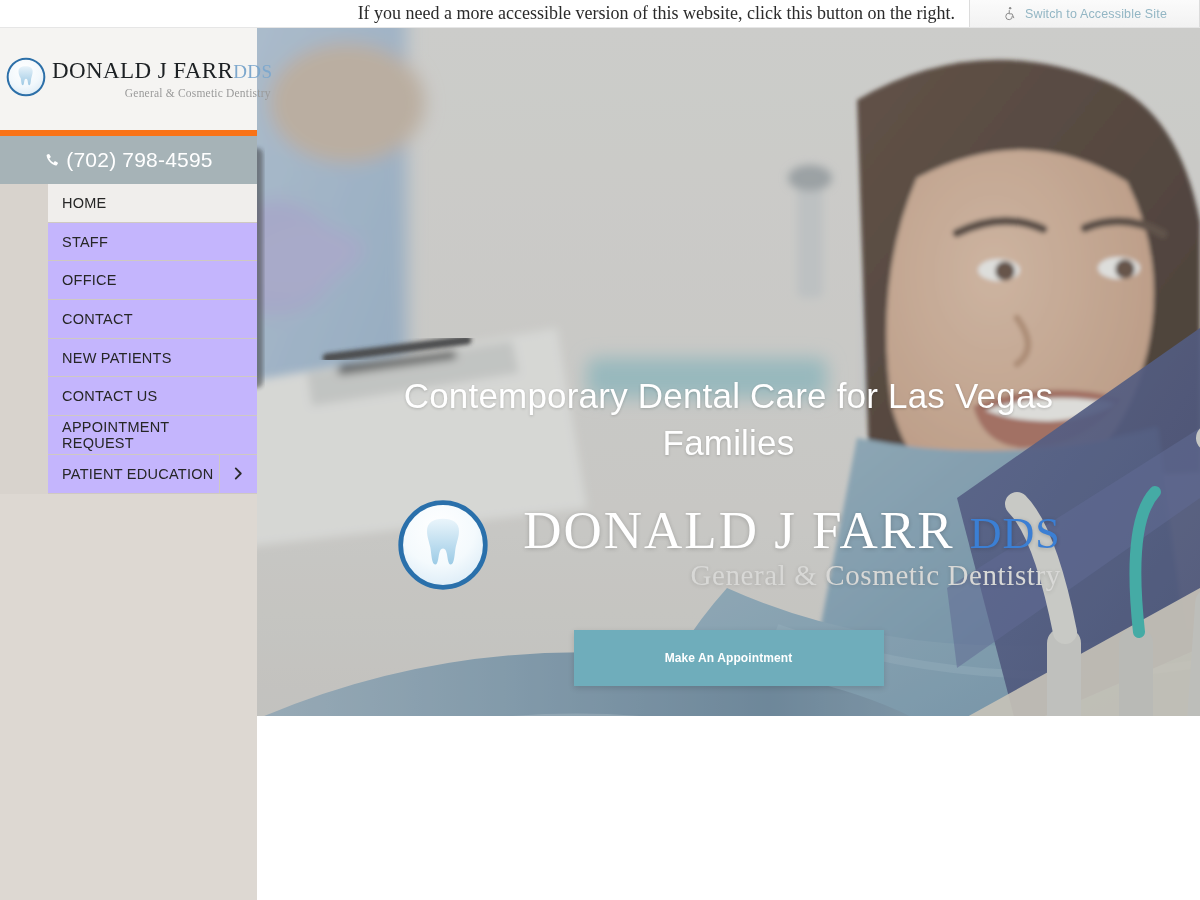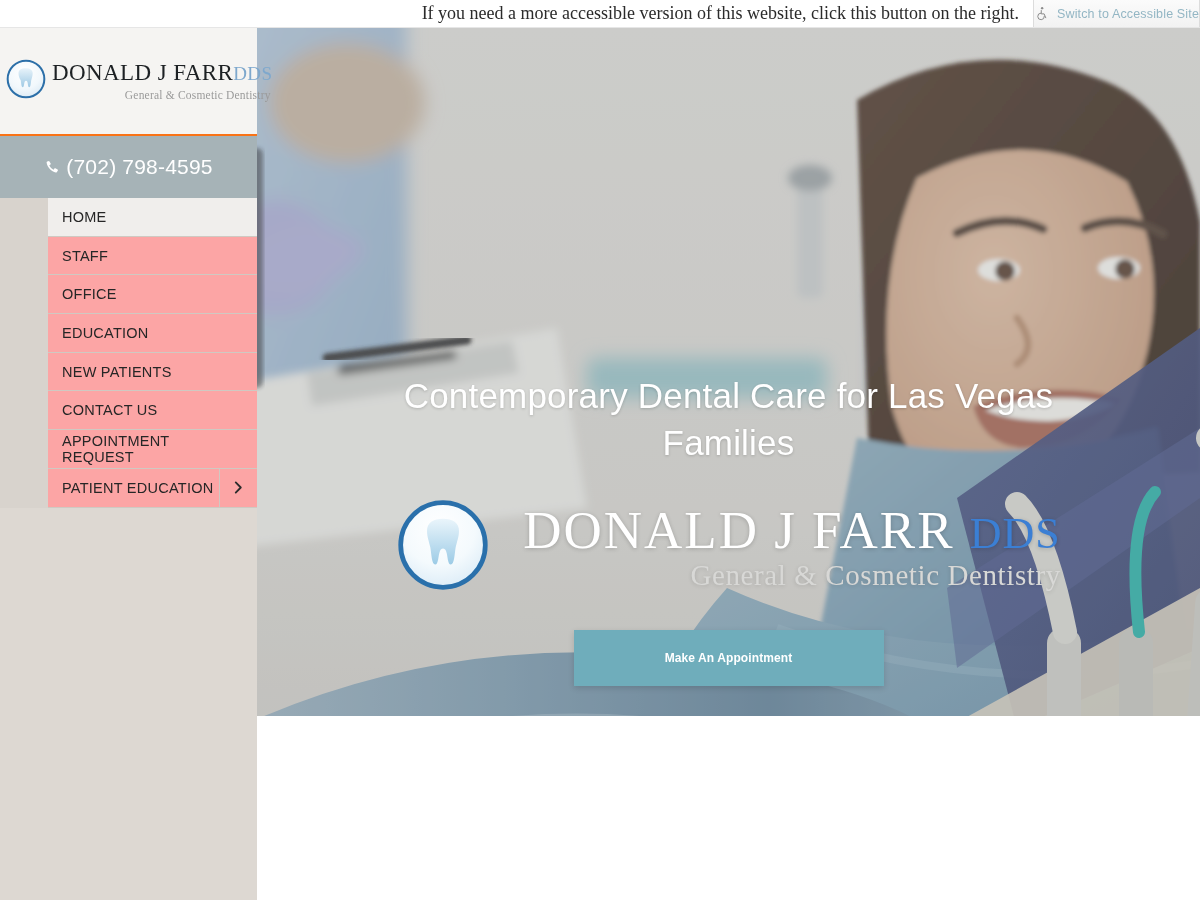--- a/index.html
+++ b/index.html
@@ -19,71 +19,71 @@
   }
   .access-note {
     font-family:"Liberation Serif", serif;
     font-size:18px; color:#2b2b2b;
     display:flex; align-items:center;
     padding:0 14px 0 0;
     white-space:nowrap;
   }
   .access-btn {
     display:flex; align-items:center; gap:8px;
-    padding:0 0;
+    padding:0 32px;
     background:linear-gradient(180deg,#fbfbfb 0%,#f2f2f2 100%);
     border-left:1px solid #dcdcdc;
     border-right:1px solid #dcdcdc;
     cursor:pointer;
   }
   .access-btn .label {
     font-size:12.5px; color:#93b6c4; letter-spacing:.15px; white-space:nowrap;
   }
   .wheelchair { width:15px; height:15px; display:block; }
 
   
   .sidebar {
     position:absolute; top:28px; left:0;
     width:257px; height:872px;
     background:#ddd8d2;
     z-index:20;
   }
   .logo-block {
     height:108px; background:#f5f4f2;
     display:flex; align-items:center; padding:0 6px 0 6px;
-    border-bottom:2px solid #f97316;
+    border-bottom:6px solid #f97316;
   }
   .logo-mark { width:40px; height:40px; flex:0 0 40px; margin-right:6px; }
   .logo-text { display:flex; flex-direction:column; justify-content:center; }
   .logo-line1 {
     font-family:"Liberation Serif", serif;
     font-size:23px; letter-spacing:.4px; color:#1d2124; white-space:nowrap;
     line-height:1.05;
   }
   .logo-line1 .dds { color:#7ea8cd; font-size:19px; letter-spacing:.5px; }
   .logo-line2 {
     font-family:"Liberation Serif", serif;
     font-size:11.5px; color:#9a9a9a; letter-spacing:.2px;
     text-align:right; margin-top:3px; padding-right:2px;
   }
 
   .phone-bar {
-    height:62px; background:#a6b3b7;
+    height:48px; background:#a6b3b7;
     display:flex; align-items:center; justify-content:center; gap:6px;
     cursor:pointer;
   }
   .phone-bar .num {
     color:#ffffff; font-size:21px; letter-spacing:.2px;
   }
   .phone-ic { width:16px; height:16px; display:block; }
 
   .nav { background:#d8d3cd;padding-left:48px; }
   .nav-item {
     height:38.7px; display:flex; align-items:center;
-    padding:0 14px; background:#fca5a5;
+    padding:0 14px; background:#c4b5fd;
     border-bottom:1px solid #cfc9c2;
     font-size:14.5px; color:#262626; letter-spacing:.25px;
     cursor:pointer; position:relative;
   }
   .nav-item.active { background:#f0eeec; }
   .nav-item .chev {
     position:absolute; right:0; top:0; bottom:0; width:38px;
     display:flex; align-items:center; justify-content:center;
     border-left:1px solid #cfc9c2;
   }
@@ -201,21 +201,21 @@
     <div class="nav-item active">
       <span>HOME</span>
     </div>
     <div class="nav-item">
       <span>STAFF</span>
     </div>
     <div class="nav-item">
       <span>OFFICE</span>
     </div>
     <div class="nav-item">
-      <span>EDUCATION</span>
+      <span>CONTACT</span>
     </div>
     <div class="nav-item">
       <span>NEW PATIENTS</span>
     </div>
     <div class="nav-item">
       <span>CONTACT US</span>
     </div>
     <div class="nav-item">
       <span>APPOINTMENT REQUEST</span>
     </div>

